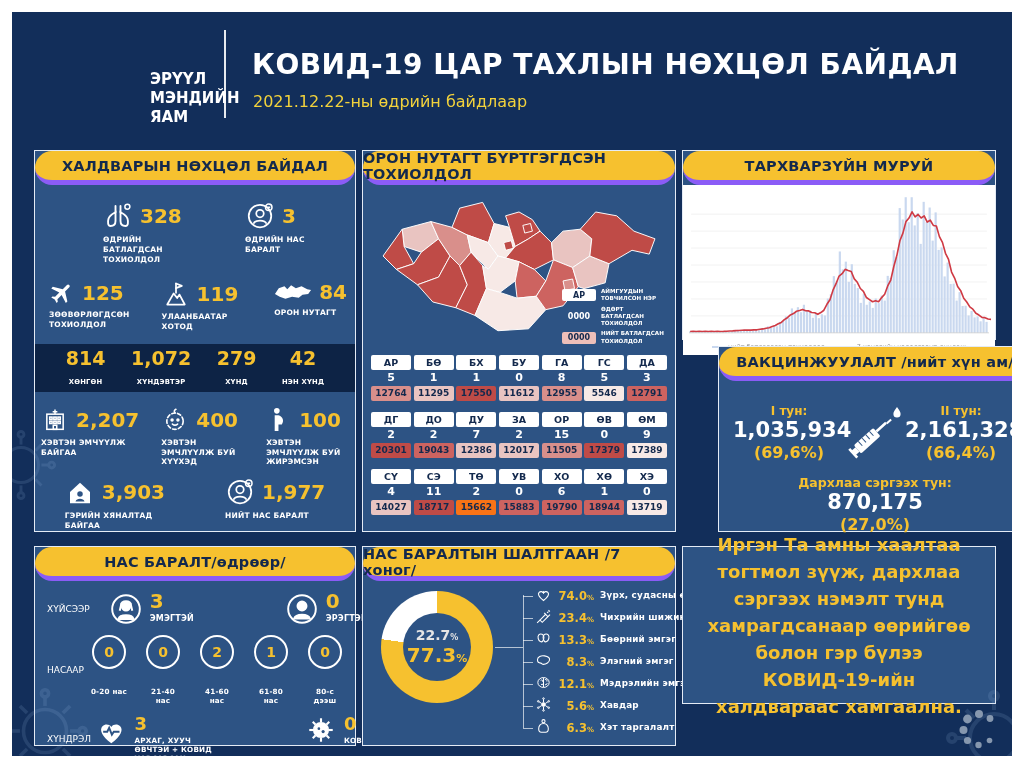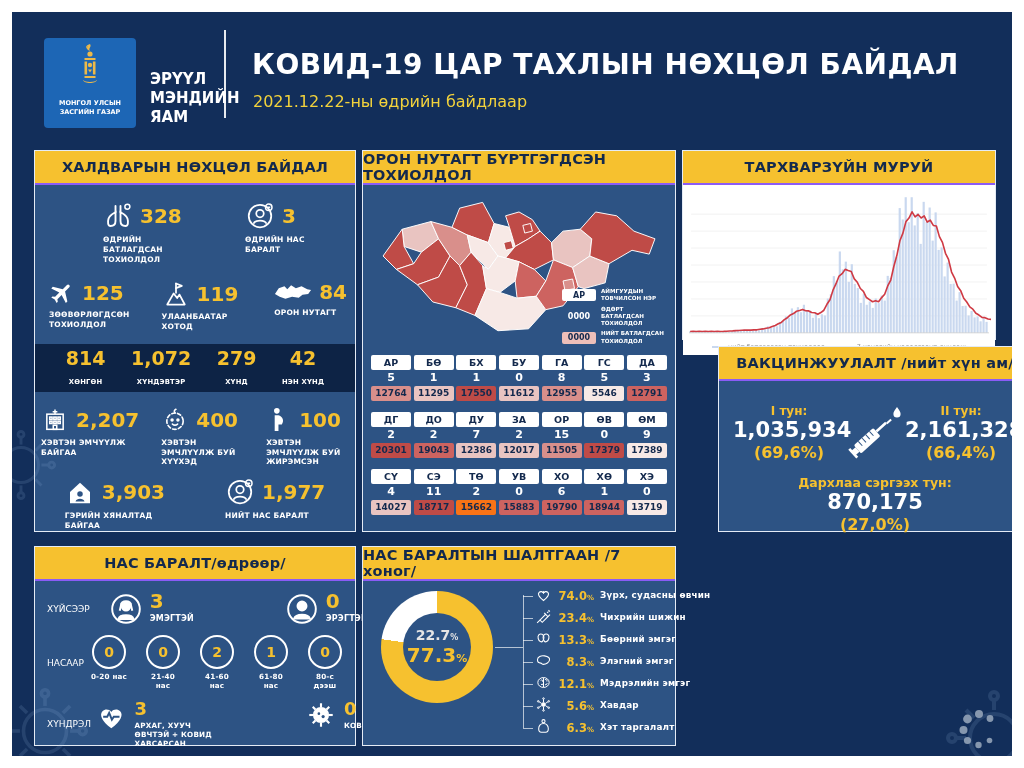--- a/index.html
+++ b/index.html
@@ -17,21 +17,21 @@
   .hdr-logo .soyombo{height:52px;}
   .hdr-logo .gov-txt{color:#fff;font-size:6.5px;font-weight:bold;text-align:center;line-height:1.35;margin-top:3px;}
   .ministry{position:absolute;left:150px;top:70px;width:120px;color:#fff;font-weight:bold;font-size:15px;line-height:1.25;}
   .hdr-divider{position:absolute;left:224px;top:30px;width:2px;height:88px;background:#fff;opacity:.9;}
   .hdr-title{position:absolute;left:252px;top:48px;width:720px;color:#fff;font-weight:bold;font-size:28px;letter-spacing:.5px;}
   .hdr-date{position:absolute;left:253px;top:92px;color:#f2d23c;font-size:16px;}
 
   
   .panel{position:absolute;background:var(--panel);border:1px solid #e4ebf5;}
   .ph{height:34px;background:var(--yellow);display:flex;align-items:center;justify-content:center;
-      color:var(--navy);font-weight:bold;font-size:14.5px;border-bottom:2px solid #8b5cf6;letter-spacing:.2px;}
+      color:var(--navy);font-weight:bold;font-size:14.5px;border-bottom:5px solid #8b5cf6;letter-spacing:.2px;border-radius:17px;}
   .num{color:var(--yellow);font-weight:bold;}
   .lbl{color:#fff;font-weight:bold;font-size:7.5px;line-height:1.3;letter-spacing:.2px;}
 
   #p-infection{left:34px;top:150px;width:322px;height:382px;}
   .inf-row{display:flex;justify-content:center;align-items:flex-start;}
   .inf-row1{padding:16px 10px 4px 60px;gap:50px;}
   .inf-row2{padding:12px 8px 6px 14px;gap:26px;}
   .stat .top{display:flex;align-items:center;gap:7px;}
   .stat .top .num{font-size:20px;}
   .stat .lbl{margin-top:4px;max-width:92px;}
@@ -80,21 +80,21 @@
   .d-row{display:flex;align-items:center;padding:6px 10px 0 12px;}
   .d-rowlbl{width:56px;color:#fff;font-weight:normal;font-size:9px;}
   .g-item{display:flex;align-items:flex-start;gap:6px;width:120px;}
   .g-item .gv{font-size:20px;line-height:1;}
   .g-item .lbl{font-size:8px;margin-top:2px;}
   .ages{display:flex;gap:14px;}
   .age{width:40px;text-align:center;}
   .age-c{width:34px;height:34px;border:2px solid #fff;border-radius:50%;margin:0 auto;
      display:flex;align-items:center;justify-content:center;}
   .age-c .num{font-size:14px;}
-  .age .lbl{font-size:7.2px;margin-top:3px;display:block;}
+  .age .lbl{font-size:7.2px;margin-top:18px;display:block;}
   .c-item{display:flex;align-items:flex-start;gap:7px;width:128px;}
   .c-item .gv{font-size:18px;line-height:1.1;}
   .c-item .lbl{font-size:7.2px;margin-top:2px;max-width:92px;}
 
   #p-causes{left:362px;top:546px;width:314px;height:200px;}
   .causes-body{position:relative;height:164px;}
   .donut{position:absolute;left:18px;top:10px;width:112px;height:112px;border-radius:50%;
      background:conic-gradient(var(--yellow) 0deg 278deg,#fff 278deg 360deg);}
   .donut::after{content:'';position:absolute;inset:22px;background:var(--panel);border-radius:50%;}
   .donut-center{position:absolute;left:18px;top:10px;width:112px;height:112px;display:flex;flex-direction:column;
@@ -180,37 +180,20 @@
         <line x1="34" y1="34" x2="38" y2="38"></line>
         <line x1="10" y1="38" x2="14" y2="34"></line>
         <line x1="34" y1="14" x2="38" y2="10"></line>
         <circle cx="24" cy="3" r="2"></circle>
         <circle cx="24" cy="45" r="2"></circle>
         <circle cx="3" cy="24" r="2"></circle>
         <circle cx="45" cy="24" r="2"></circle>
       </g>
     </svg>
 
-  <div class="hdr-logo">
-    <svg class="soyombo" width="24" height="52" viewBox="0 0 24 52">
-      <g fill="#ecb94a">
-        <path d="M12 0c2 3-2 4 0 7-3-1-4-3-2-5-2 1-1 3-1 3-2-2-.5-4 3-5z"></path>
-        <circle cx="12" cy="10" r="2.6"></circle>
-        <path d="M6.5 14h11v2h-11z"></path>
-        <path d="M6.5 17.5h2.6v13H6.5zM14.9 17.5h2.6v13h-2.6z"></path>
-        <circle cx="12" cy="21" r="2.2"></circle>
-        <path d="M10 25.5l2 3 2-3z"></path>
-        <path d="M6.5 32h11v2h-11z"></path>
-        <path d="M5 36c2 2.5 12 2.5 14 0-1 4-13 4-14 0z"></path>
-      </g>
-    </svg>
-    <div class="gov-txt">
-      <span>МОНГОЛ УЛСЫН</span><br><span>ЗАСГИЙН ГАЗАР</span>
-    </div>
-  </div>
   <div class="ministry">ЭРҮҮЛ МЭНДИЙН ЯАМ</div>
   <div class="hdr-divider"></div>
   <div class="hdr-title">КОВИД-19 ЦАР ТАХЛЫН НӨХЦӨЛ БАЙДАЛ</div>
   <div class="hdr-date">2021.12.22-ны өдрийн байдлаар</div>
 
   <div class="panel" id="p-infection">
     <div class="ph">ХАЛДВАРЫН НӨХЦӨЛ БАЙДАЛ</div>
 
     <div class="inf-row inf-row1">
       <div class="stat">
@@ -843,20 +826,23 @@
                 <circle cx="12" cy="4.5" r="2.2"></circle>
                 <path d="M12 7.8c-4.6 0-6.8 3.6-6.8 7.4 0 2.8 1.8 5 3.8 5h6c2 0 3.8-2.2 3.8-5 0-3.8-2.2-7.4-6.8-7.4z"></path>
               </svg></span>
             <span class="cp">6.3<span class="pc">%</span></span>
             <span class="lbl">Хэт таргалалт</span>
           </div>
         </div>
     </div>
   </div>
 
+  <div class="panel" id="p-message">
+    <div class="msg">Иргэн Та амны хаалтаа тогтмол зүүж, дархлаа сэргээх нэмэлт тунд хамрагдсанаар өөрийгөө болон гэр бүлээ КОВИД-19-ийн халдвараас хамгаална.</div>
+  </div>
 
   <div class="watermark">
     <svg width="42" height="42" viewBox="0 0 42 42">
       <g fill="#93a3b8">
           <circle cx="21" cy="6" r="4"></circle>
           <circle cx="32" cy="10.5" r="3.4"></circle>
           <circle cx="9.5" cy="11" r="4.4"></circle>
           <circle cx="5.5" cy="22" r="4"></circle>
           <circle cx="9.5" cy="32.5" r="3.6"></circle>
           <circle cx="20.5" cy="37" r="3.2"></circle>

